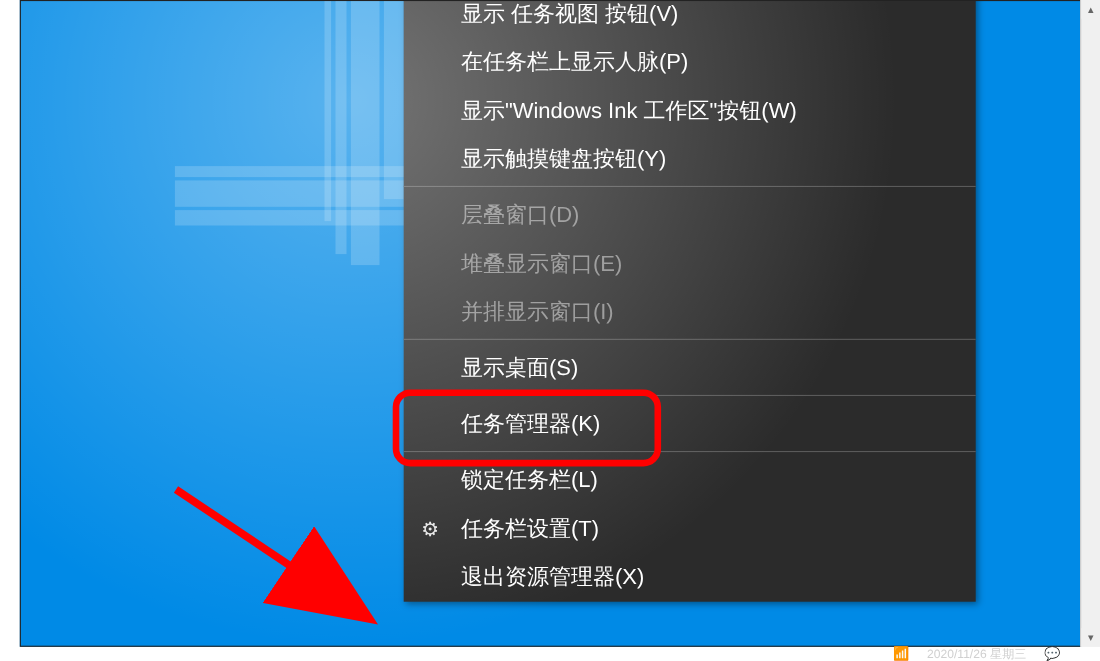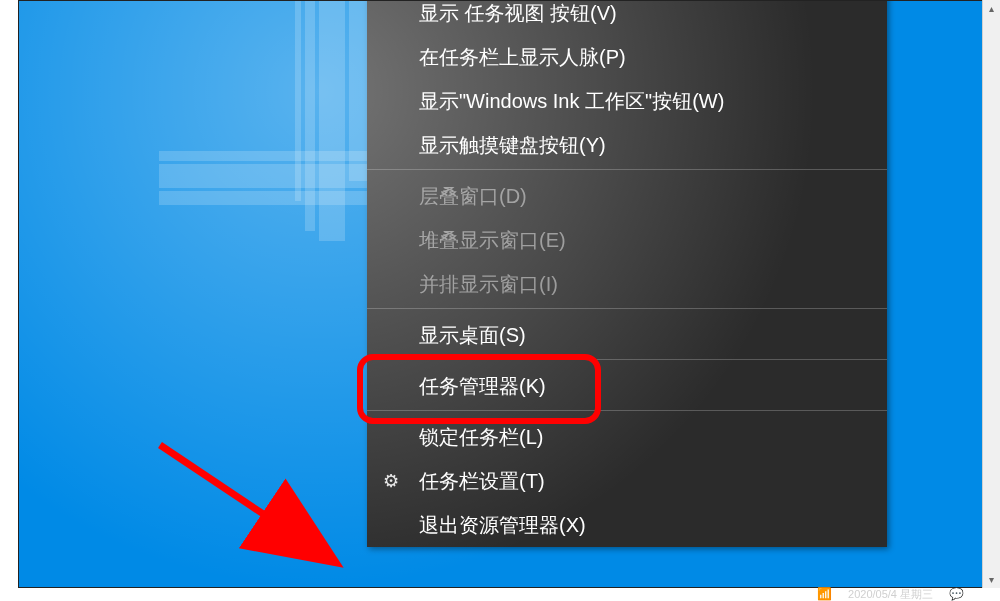--- a/index.html
+++ b/index.html
@@ -69,20 +69,20 @@
   <defs>
     <marker id="ah" markerWidth="14" markerHeight="12" refX="12" refY="6" orient="auto">
       <path d="M0,0 L14,6 L0,12 Z" fill="#ff0000"></path>
     </marker>
   </defs>
   <line x1="160" y1="445" x2="332" y2="560" stroke="#ff0000" stroke-width="7" marker-end="url(#ah)"></line>
 </svg>
 
 <div class="sys">
   <span class="icn">📶</span>
-  <span>2020/05/4 星期三</span>
+  <span>2020/11/26 星期三</span>
   <span class="icn">💬</span>
 </div>
 
 <div class="vscroll">
   <div class="btn up">▴</div>
   <div class="btn down">▾</div>
 </div>
 
 </body></html>

